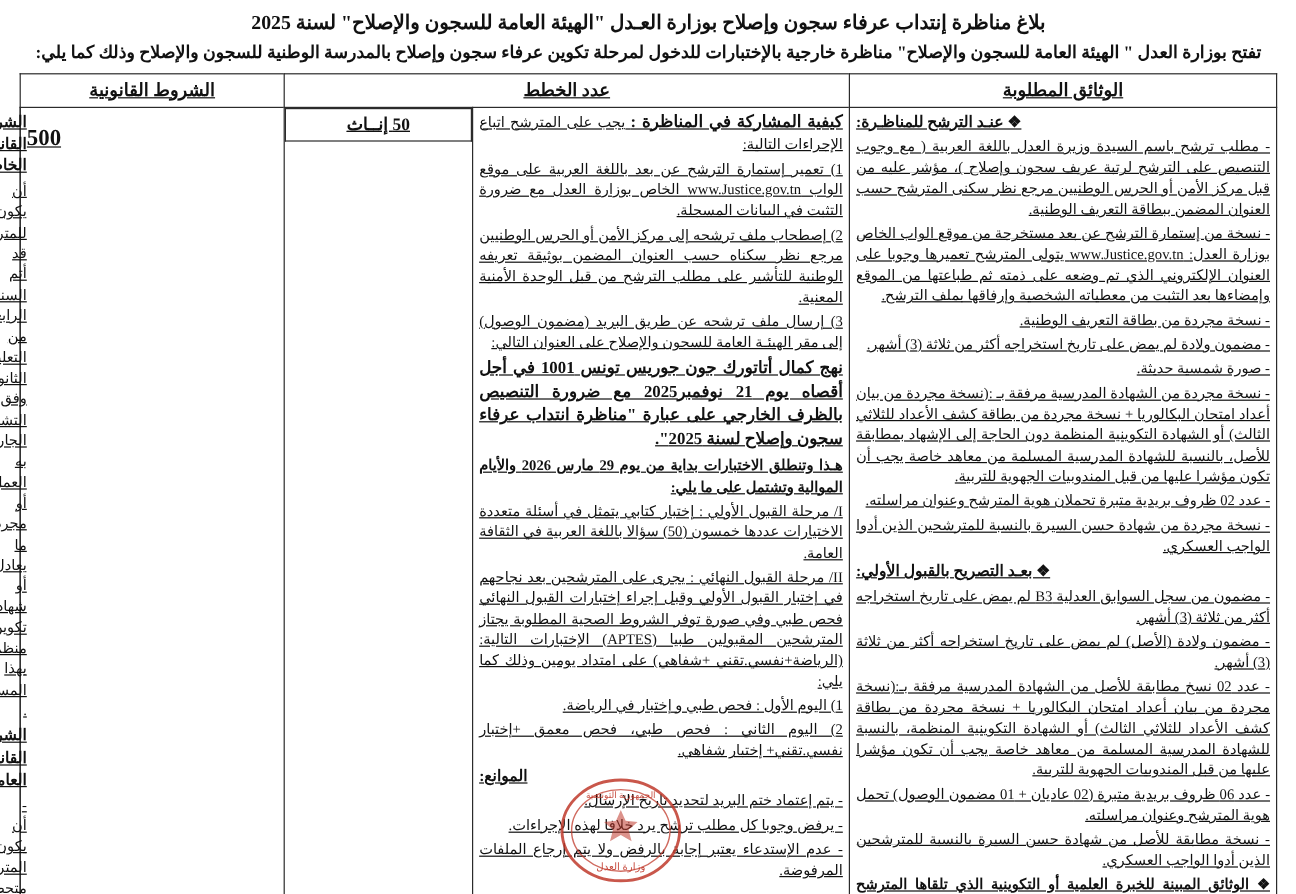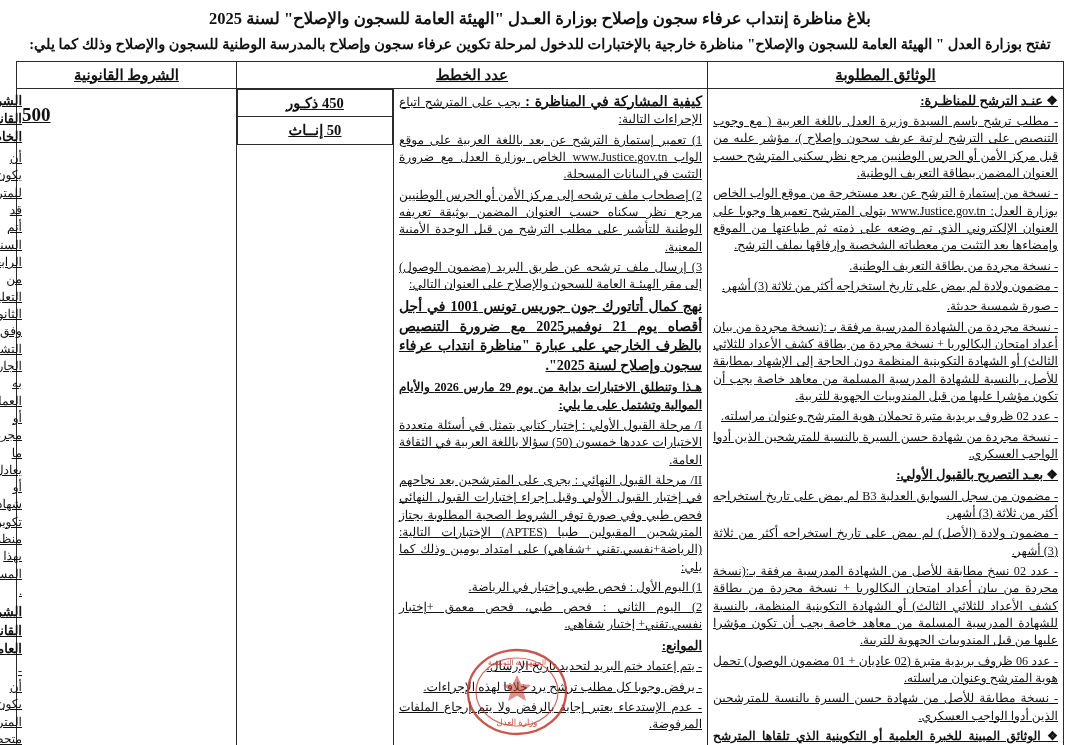--- a/index.html
+++ b/index.html
@@ -49,21 +49,21 @@
   }
   .col-docs{width:34%;}
   .col-how{width:30%;}
   .col-plan{width:15%;}
   .col-cond{width:21%;}
 
   .cell{font-size:12.2px;line-height:1.42;text-align:justify;}
   .cell p{margin:0 0 3px 0;}
   .bold{font-weight:bold;}
   .heading{font-weight:bold;font-size:13px;margin:2px 0 3px 0;}
-  .heading-c{font-weight:bold;font-size:13px;margin:2px 0 4px 0;text-align:right;}
+  .heading-c{font-weight:bold;font-size:13px;margin:2px 0 4px 0;text-align:left;}
   .big{font-size:14px;font-weight:bold;}
   .plan-total{font-size:19px;font-weight:bold;text-align:left;padding-top:10px;}
   .plan-table{width:100%;border-collapse:collapse;}
   .plan-table td{border:1px solid #2b2b2b;padding:4px 2px;text-align:center;font-size:14.5px;font-weight:bold;}
   ul.dash{margin:0;padding:0;list-style:none;}
   ul.dash li{margin:0 0 3px 0;padding:0;text-align:justify;}
   .stamp{
     position:absolute;
     left:463px;top:645px;
     width:108px;height:94px;
@@ -139,23 +139,20 @@
           <ul class="dash">
             <li>- يتم إعتماد ختم البريد لتحديد تاريخ الإرسال.</li>
             <li>- يرفض وجوبا كل مطلب ترشح يرد خلافا لهذه الإجراءات.</li>
             <li>- عدم الإستدعاء يعتبر إجابة بالرفض ولا يتم إرجاع الملفات المرفوضة.</li>
           </ul>
         </td>
 
         <td class="cell" style="padding:0;width:9%;">
           <table class="plan-table">
             <tbody>
-                <tr>
-              <td>450 ذكـور</td>
-            </tr>
             <tr>
               <td>50 إنــاث</td>
             </tr>
           </tbody>
             </table>
         </td>
         <td class="cell" style="width:6%;">
           <div class="plan-total">500</div>
         </td>
 

